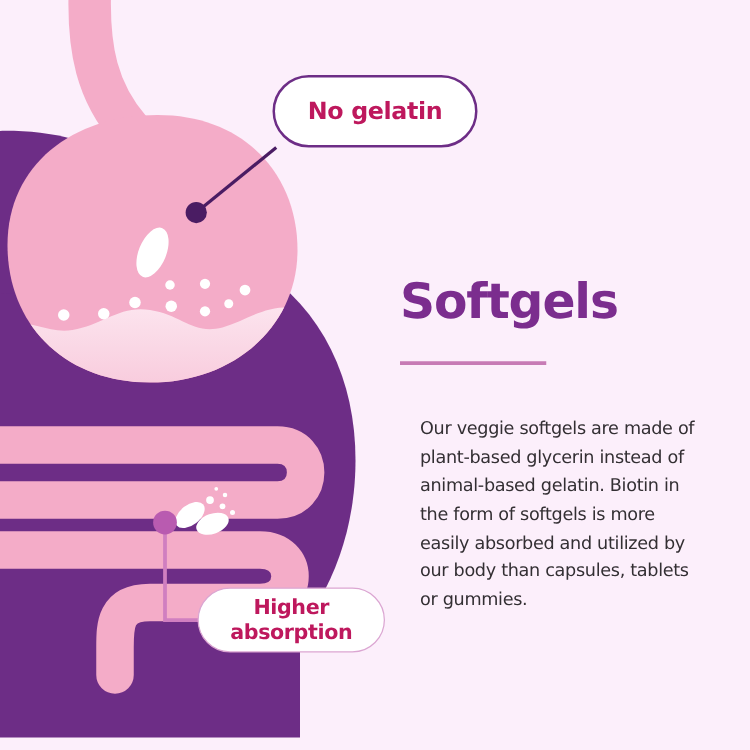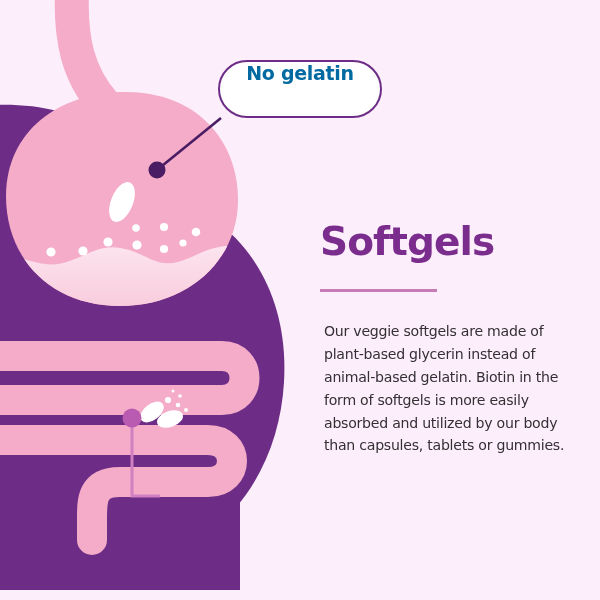--- a/index.html
+++ b/index.html
@@ -45,38 +45,39 @@
     letter-spacing: -0.9px;
     color: #7b2d8e;
   }
   .divider {
     margin-top: 26px;
     width: 117px;
     height: 3px;
     background: #c77bb5;
   }
   .body-copy {
-    margin: 4px;
+    margin: 16px;
     padding-top: 24px;
     font-family: "DejaVu Sans", sans-serif;
     font-size: 14.1px;
     line-height: 1.62;
     color: #332f33;
     letter-spacing: -0.25px;
   }
 
   
   .callout {
     position: absolute;
     background: #ffffff;
     display: flex;
+    align-items: center;
     justify-content: center;
     text-align: center;
     font-family: "DejaVu Sans", sans-serif;
-    color: #0369a1;
+    color: #be185d;
     box-sizing: border-box;
     border-radius: 29px;
   }
   #callout-no-gelatin {
     left: 218px;
     top: 60px;
     width: 164px;
     height: 58px;
     border: 2.5px solid #6d2d86;
     font-size: 19px;
@@ -199,20 +200,26 @@
         <circle cx="132" cy="418" r="9.5" fill="#b95bb0"></circle>
       </g>
 
     </g>
   </svg>
 
   <div id="callout-no-gelatin" class="callout">
     <span>No gelatin</span>
   </div>
 
+  <div id="callout-higher-absorption" class="callout">
+    <span>
+      <span>Higher</span><br>
+      <span>absorption</span>
+    </span>
+  </div>
 
   <div class="text-col">
     <h1 class="headline">
       <br>
       <span>Softgels</span>
     </h1>
     <div class="divider"></div>
     <p class="body-copy">Our veggie softgels are made of plant-based glycerin instead of animal-based gelatin. Biotin in the form of softgels is more easily absorbed and utilized by our body than capsules, tablets or gummies.</p>
   </div>
 

